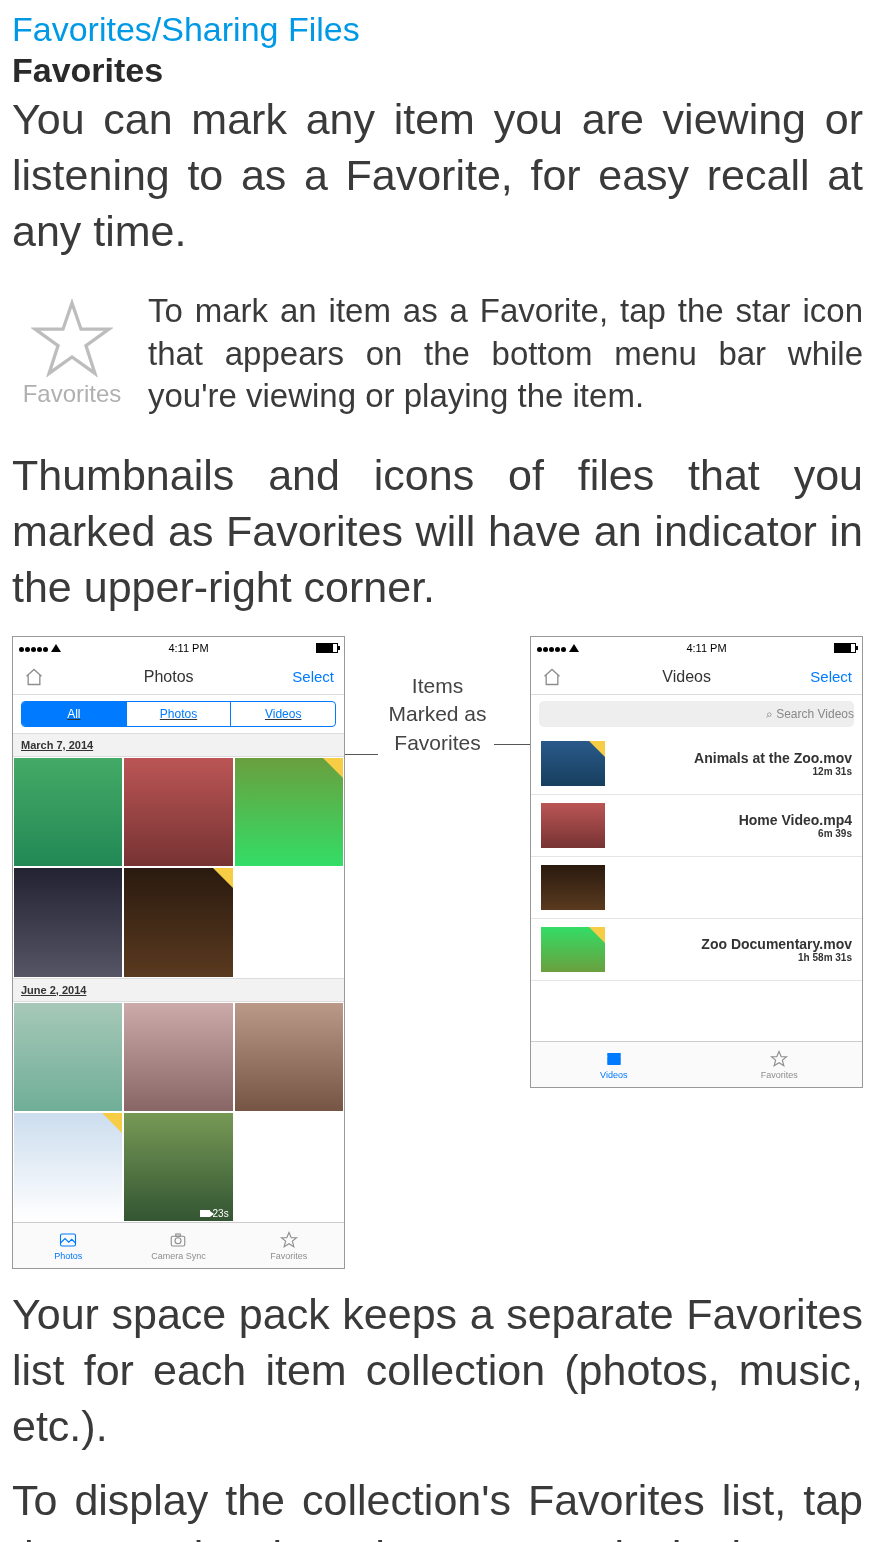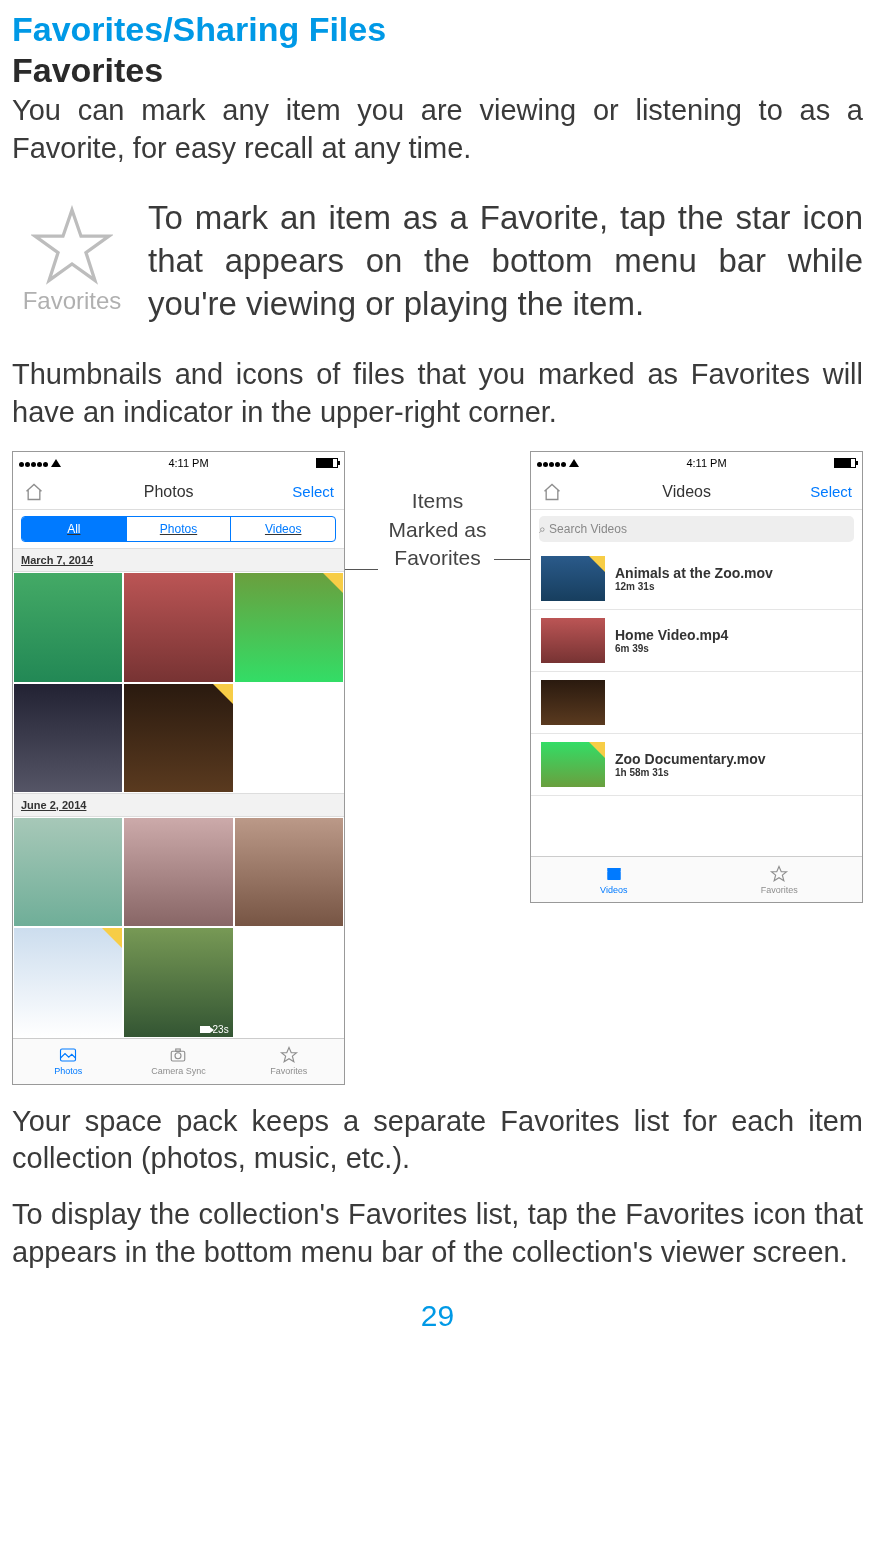--- a/index.html
+++ b/index.html
@@ -5,32 +5,32 @@
   * { box-sizing: border-box; margin: 0; padding: 0; }
   body {
     width: 875px;
     font-family: "Myriad Pro", "Segoe UI", -apple-system, Helvetica, Arial, sans-serif;
     color: #3a3a3a;
     background: #fff;
     padding: 10px 12px 20px 12px;
   }
   .section-title {
     color: #0099e6;
-    font-weight: 700;
+    font-weight: 400;
     font-size: 34px;
     margin-bottom: 2px;
   }
   .sub-title {
     font-weight: 700;
     font-size: 34px;
     color: #2a2a2a;
     margin-bottom: 2px;
   }
   .body-text {
-    font-size: 29px;
+    font-size: 43px;
     line-height: 1.3;
     color: #3a3a3a;
   }
   .justify { text-align: justify; }
   .favorites-block {
     display: flex;
     margin: 30px 0 30px 0;
     gap: 16px;
   }
   .fav-icon-group {
@@ -133,34 +133,34 @@
   }
   .cam-ico{width:10px;height:7px;background:#fff;position:relative;}
   .cam-ico::after{content:"";position:absolute;right:-4px;top:1px;width:0;height:0;border-top:3px solid transparent;border-bottom:3px solid transparent;border-left:4px solid #fff;}
   .tab-bar {
     display:flex; height:46px; border-top:1px solid #ccc; background:#fafafa;
   }
   .tab { flex:1; display:flex; flex-direction:column; align-items:center; justify-content:center; font-size:9px; color:#8e8e8e; gap:2px;}
   .tab.active { color:#007aff; }
   .tab svg { width:22px; height:18px; }
   .search-box {
-    margin:6px 8px; background:#eee; border-radius:5px; font-size:12px; color:#888; text-align:left; padding:6px 0;
+    margin:6px 8px; background:#eee; border-radius:5px; font-size:12px; color:#888; text-align:right; padding:6px 0;
   }
   .vlist { }
   .vrow {
     display:flex; align-items:center; padding:8px 10px; border-bottom:1px solid #e5e5e5; gap:10px;
   }
   .vthumb {
     width:64px; height:45px; background:#777; position:relative; flex:0 0 64px;
   }
   .vthumb .fav-mark {
     position:absolute; top:0; right:0; width:0;height:0;
     border-top:16px solid #f7cd46; border-left:16px solid transparent;
   }
-  .vmeta { flex:1; }
+  .vmeta { flex:1;text-align:right; }
   .vname { font-size:14px; font-weight:700; }
   .vdur { font-size:10px; color:#333; font-weight:700; }
   .center-label {
     flex:1;
     text-align:center;
     font-size:21px;
     color:#444;
     padding-top: 36px;
     line-height:1.35;
     position:relative;

